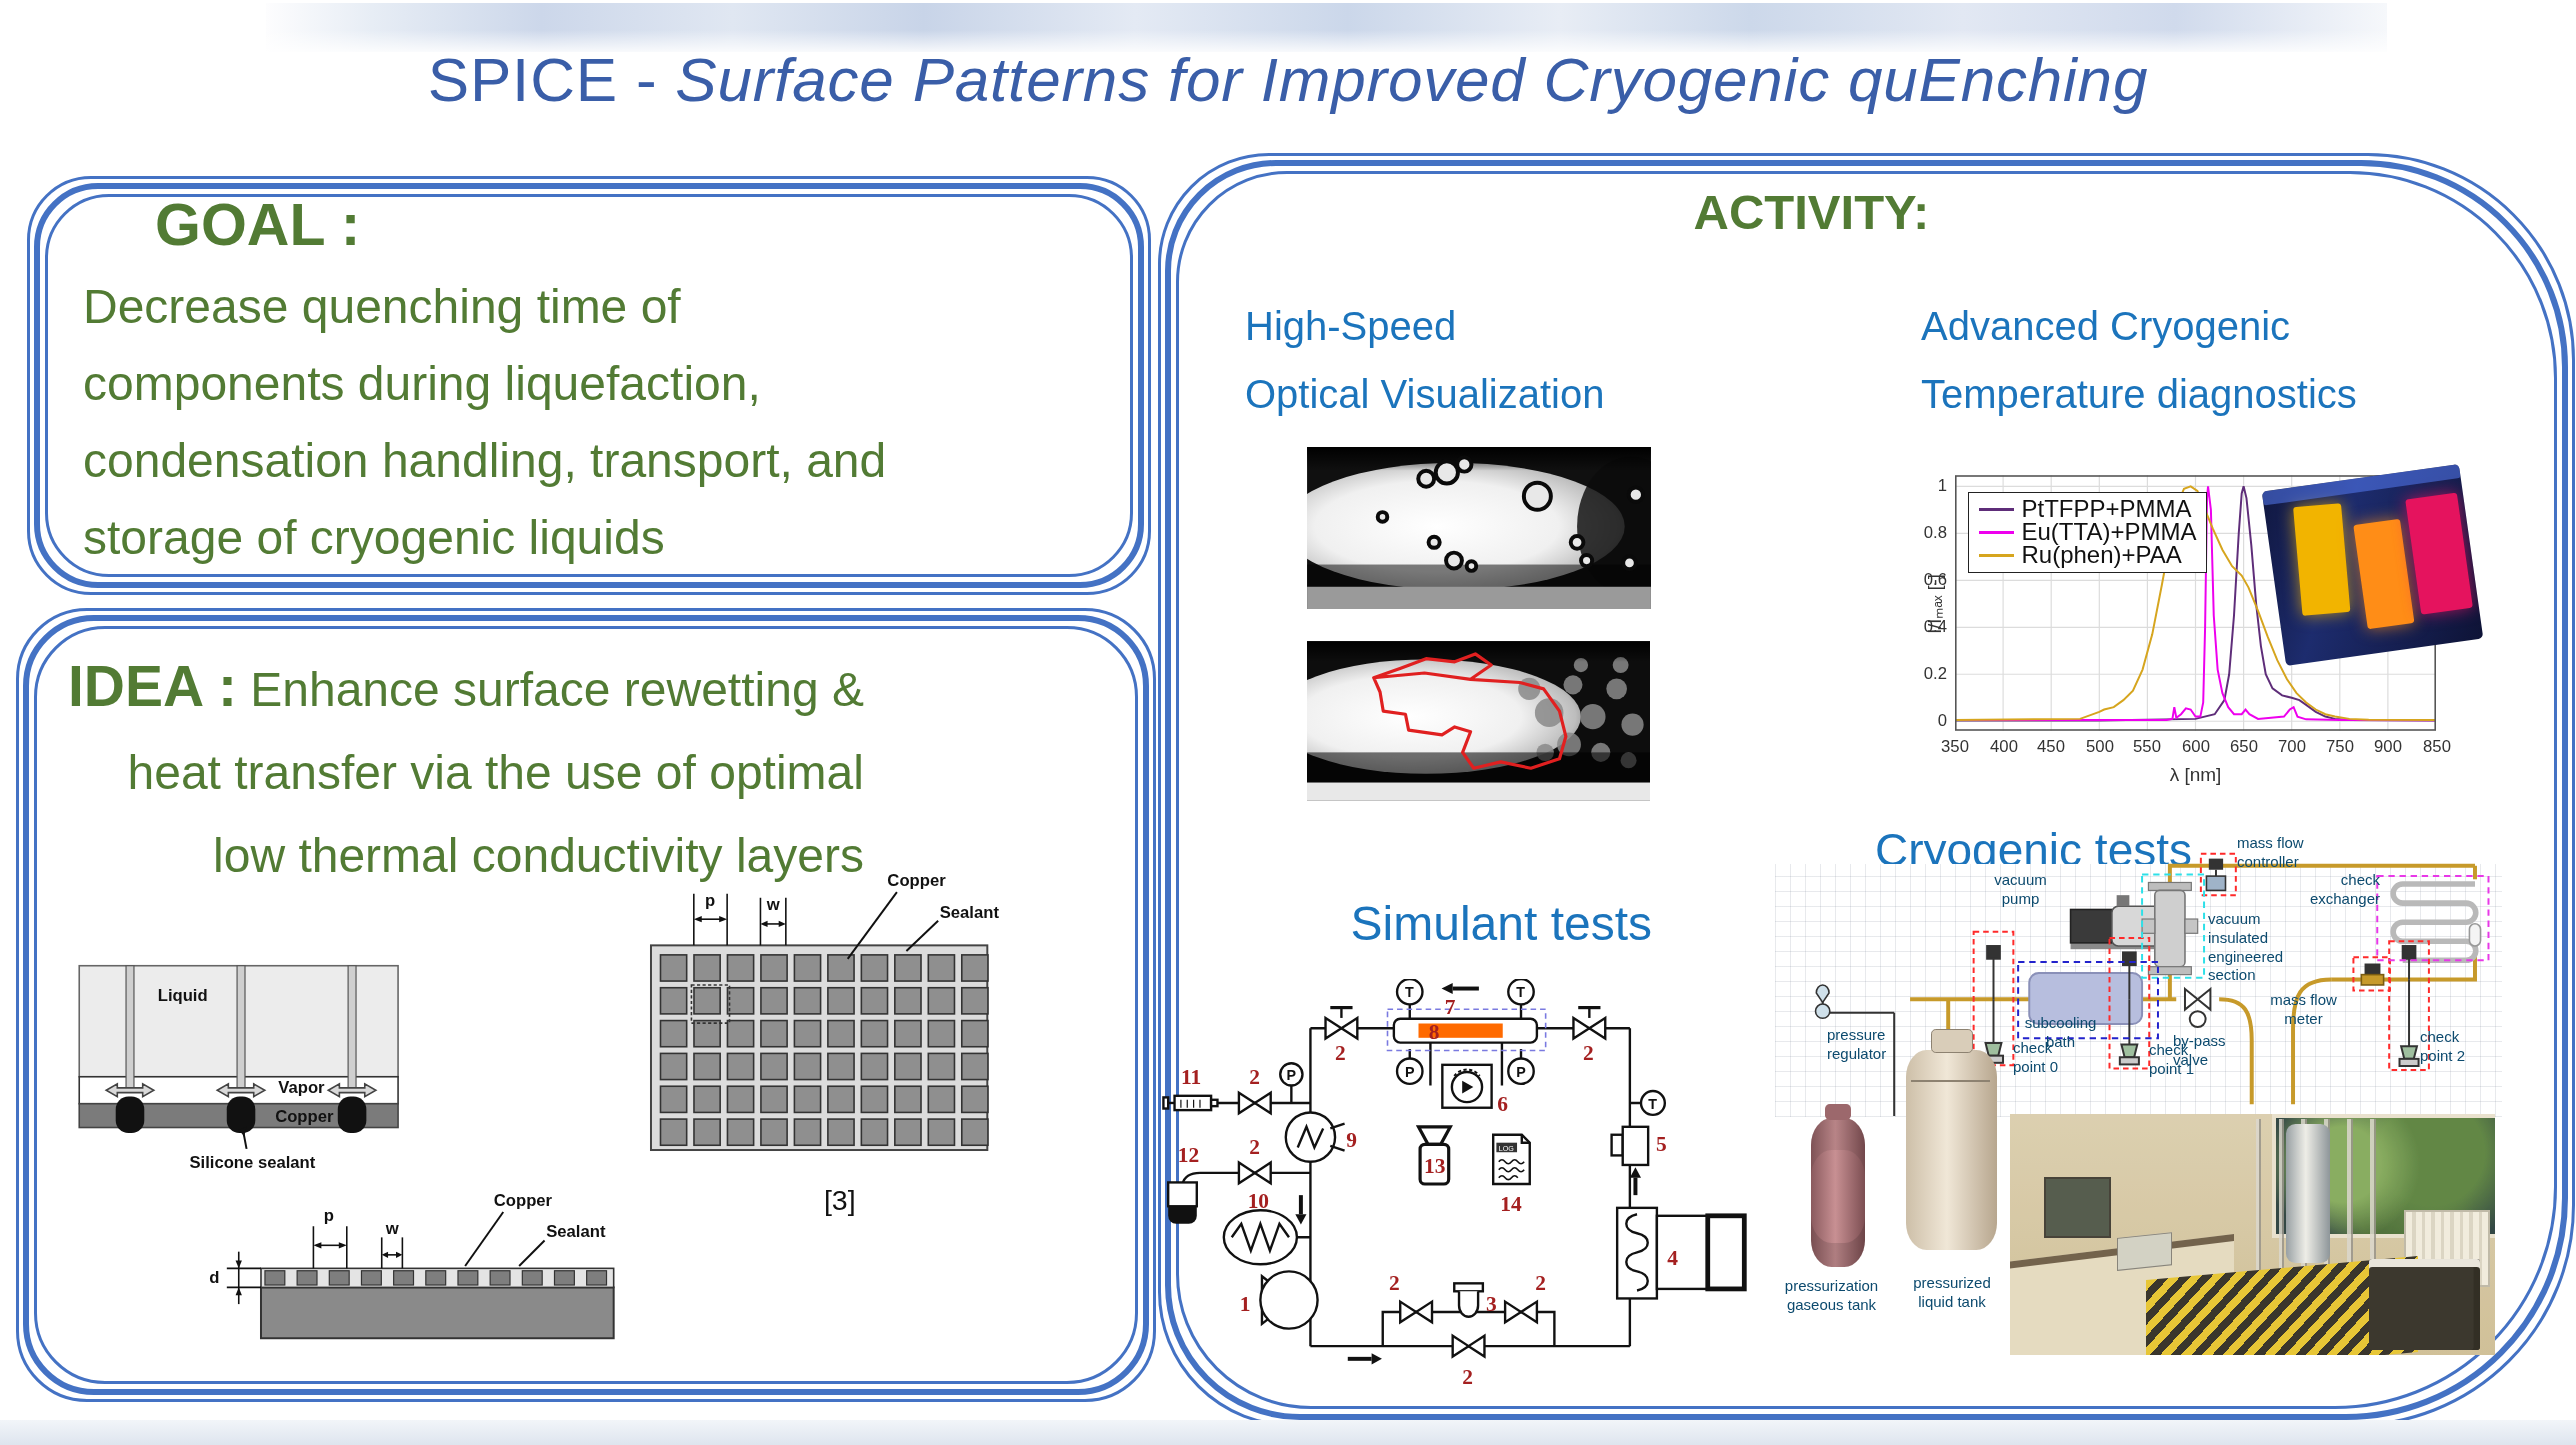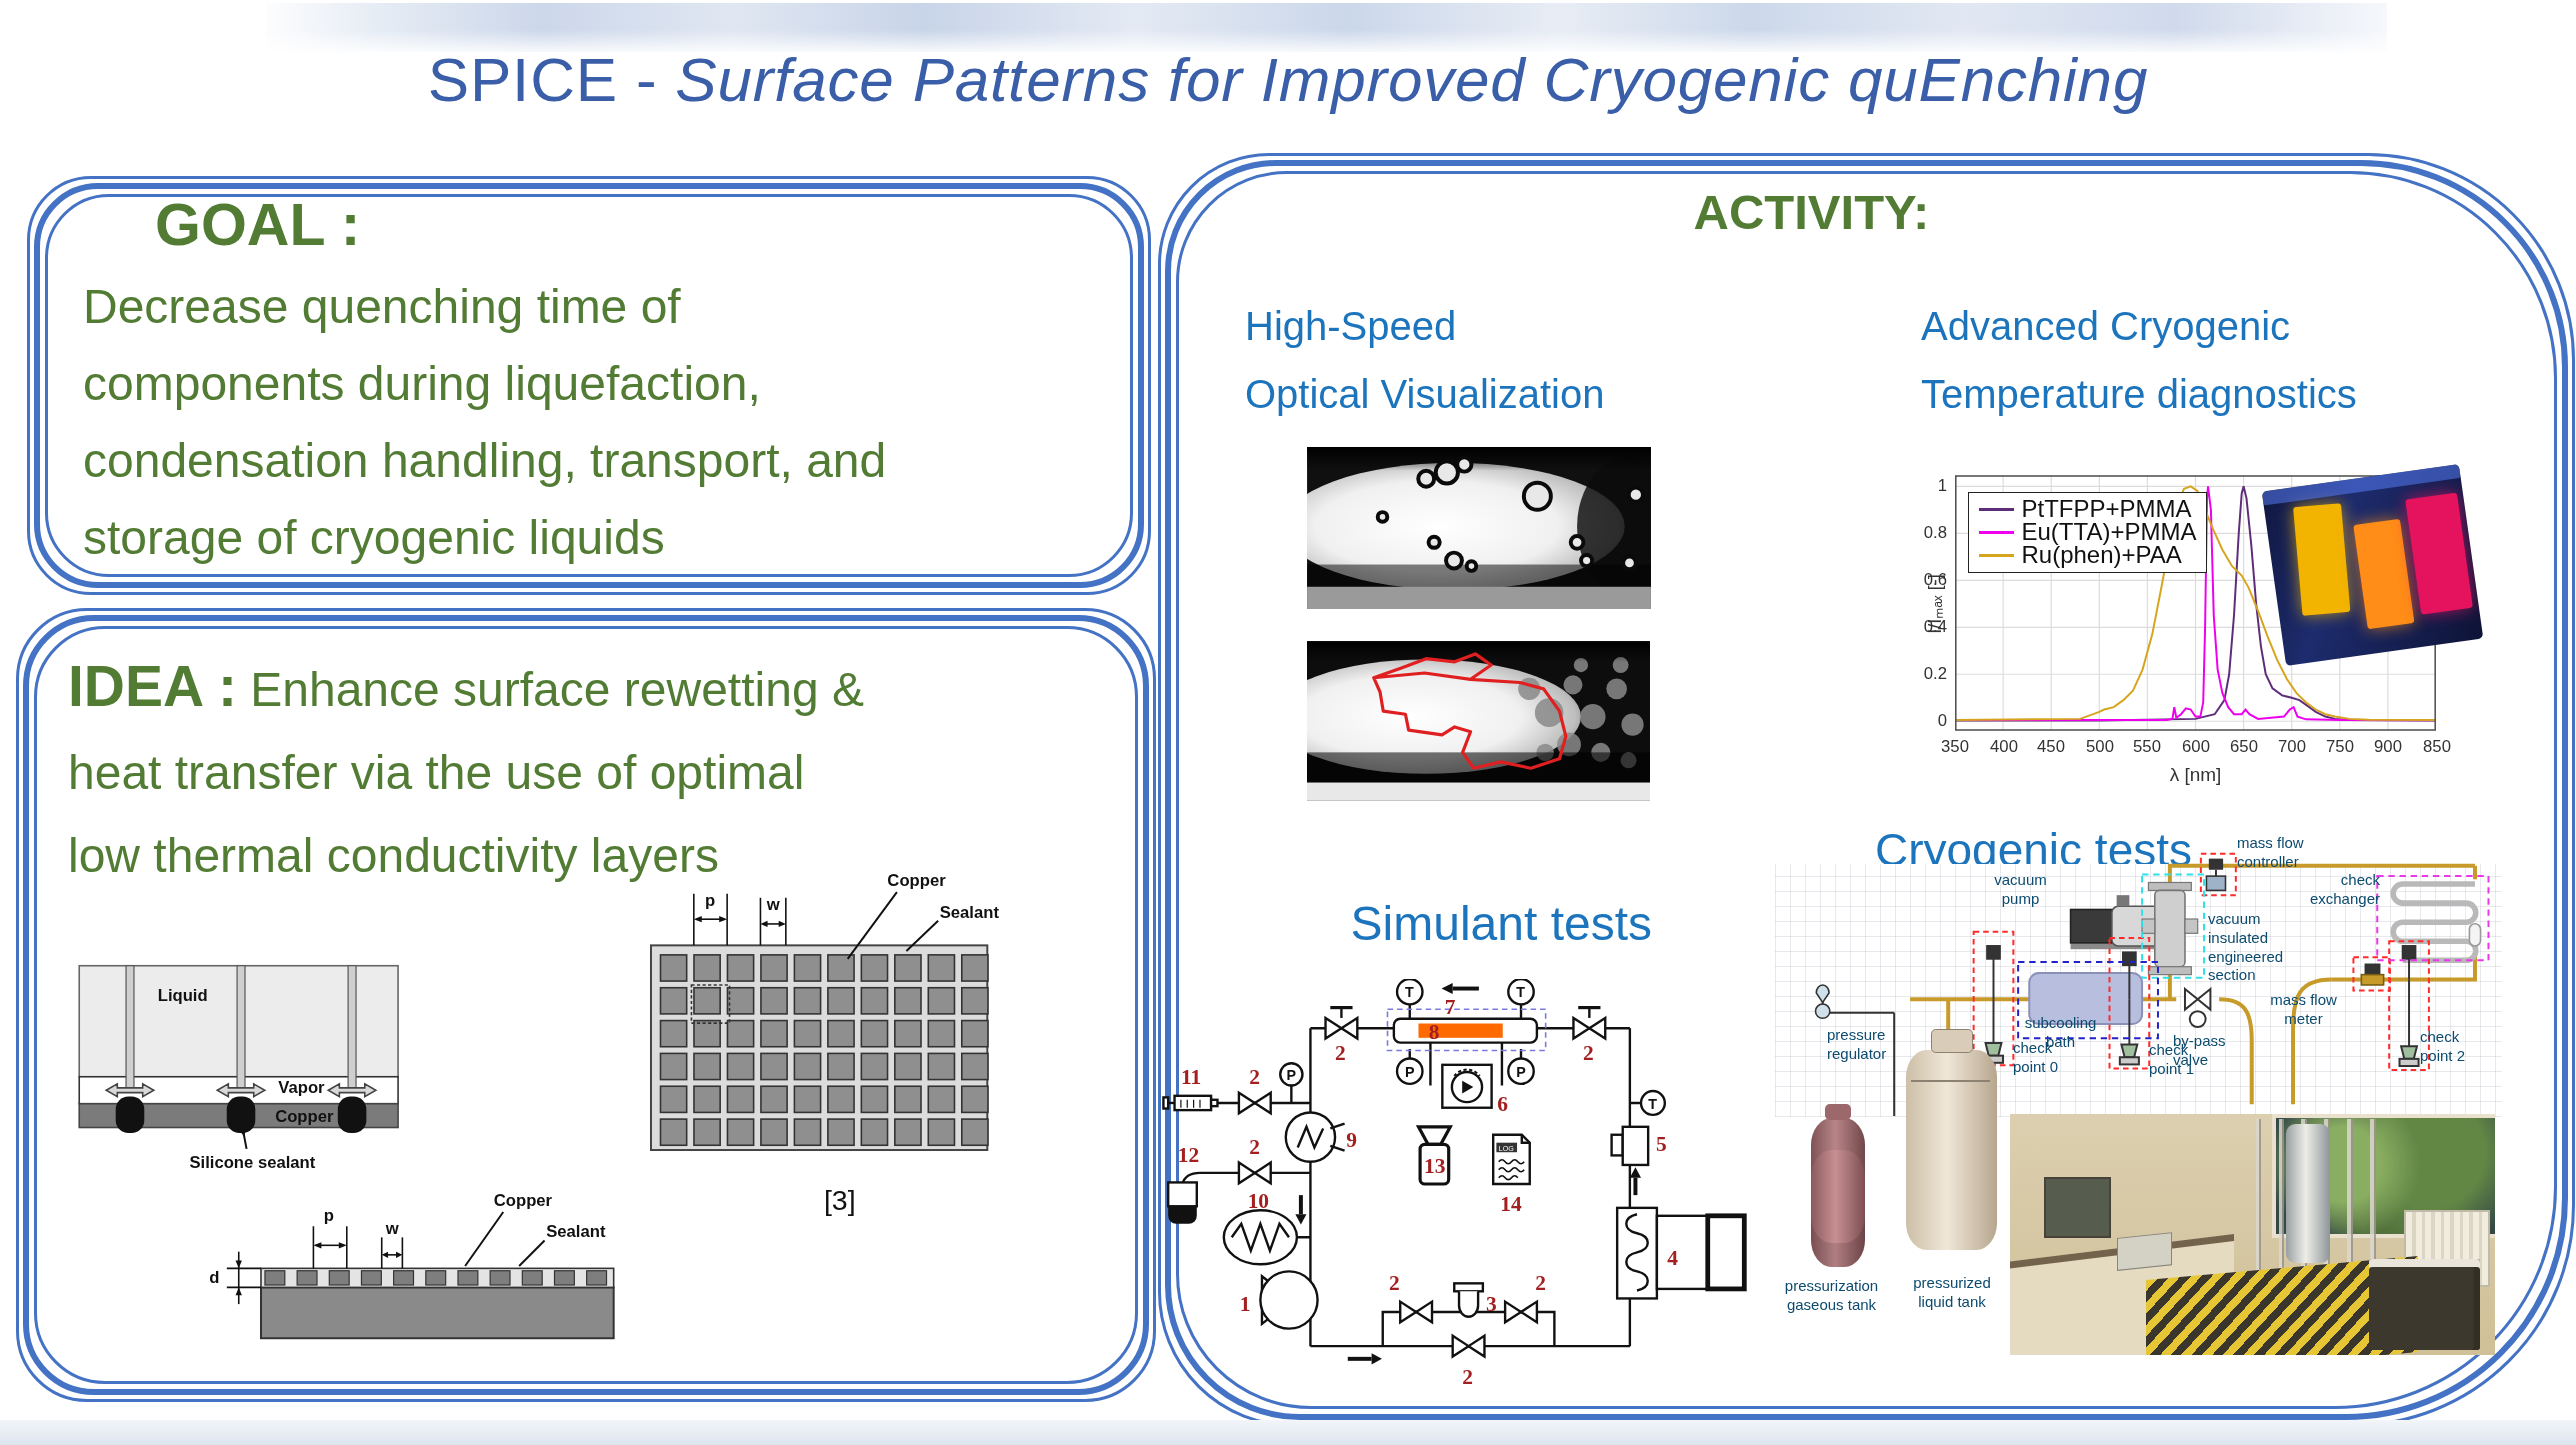--- a/index.html
+++ b/index.html
@@ -18,21 +18,21 @@
   
   .tri{position:absolute;border:3.2px solid #4472C4;}
   .tri::before{content:"";position:absolute;inset:4px;border:6.4px solid #4472C4;border-radius:inherit;pointer-events:none;}
   .tri::after{content:"";position:absolute;inset:15px;border:3.2px solid #4472C4;border-radius:inherit;pointer-events:none;}
   .goal-box{left:27px;top:176px;width:1118px;height:413px;border-radius:64px;}
   .idea-box{left:16px;top:608px;width:1134px;height:788px;border-radius:71px;}
   .activity-box{left:1158px;top:153px;width:1411px;height:1268px;border-radius:111px 207px 222px 135px;}
   
   .goal-h{position:absolute;left:155px;top:191px;font-size:59px;font-weight:bold;color:#527B34;}
   .goal-lines{position:absolute;left:83px;top:268px;font-size:48px;line-height:77px;color:#527B34;}
-  .idea-p{position:absolute;left:68px;top:645px;font-size:48px;line-height:83px;color:#527B34;}
+  .idea-p{position:absolute;left:68px;top:645px;font-size:48px;line-height:83px;color:#527B34;text-align:right;}
   .idea-p b{font-size:57px;}
   .activity-h{position:absolute;left:1589px;top:184px;width:445px;text-align:center;
     font-size:49px;font-weight:bold;color:#527B34;}
   .blue-h{position:absolute;font-size:40px;line-height:68px;color:#1B74BC;}
   .sec-title{position:absolute;font-size:48px;color:#1B74BC;text-align:right;}
   
   svg text{font-family:"Liberation Sans",sans-serif;}
   .dlabel{font-weight:bold;font-size:21px;fill:#111;}
   .num{font-family:"Liberation Serif",serif;font-weight:bold;font-size:27px;fill:#A42020;}
   .gtxt{font-weight:bold;font-size:18px;fill:#111;}

